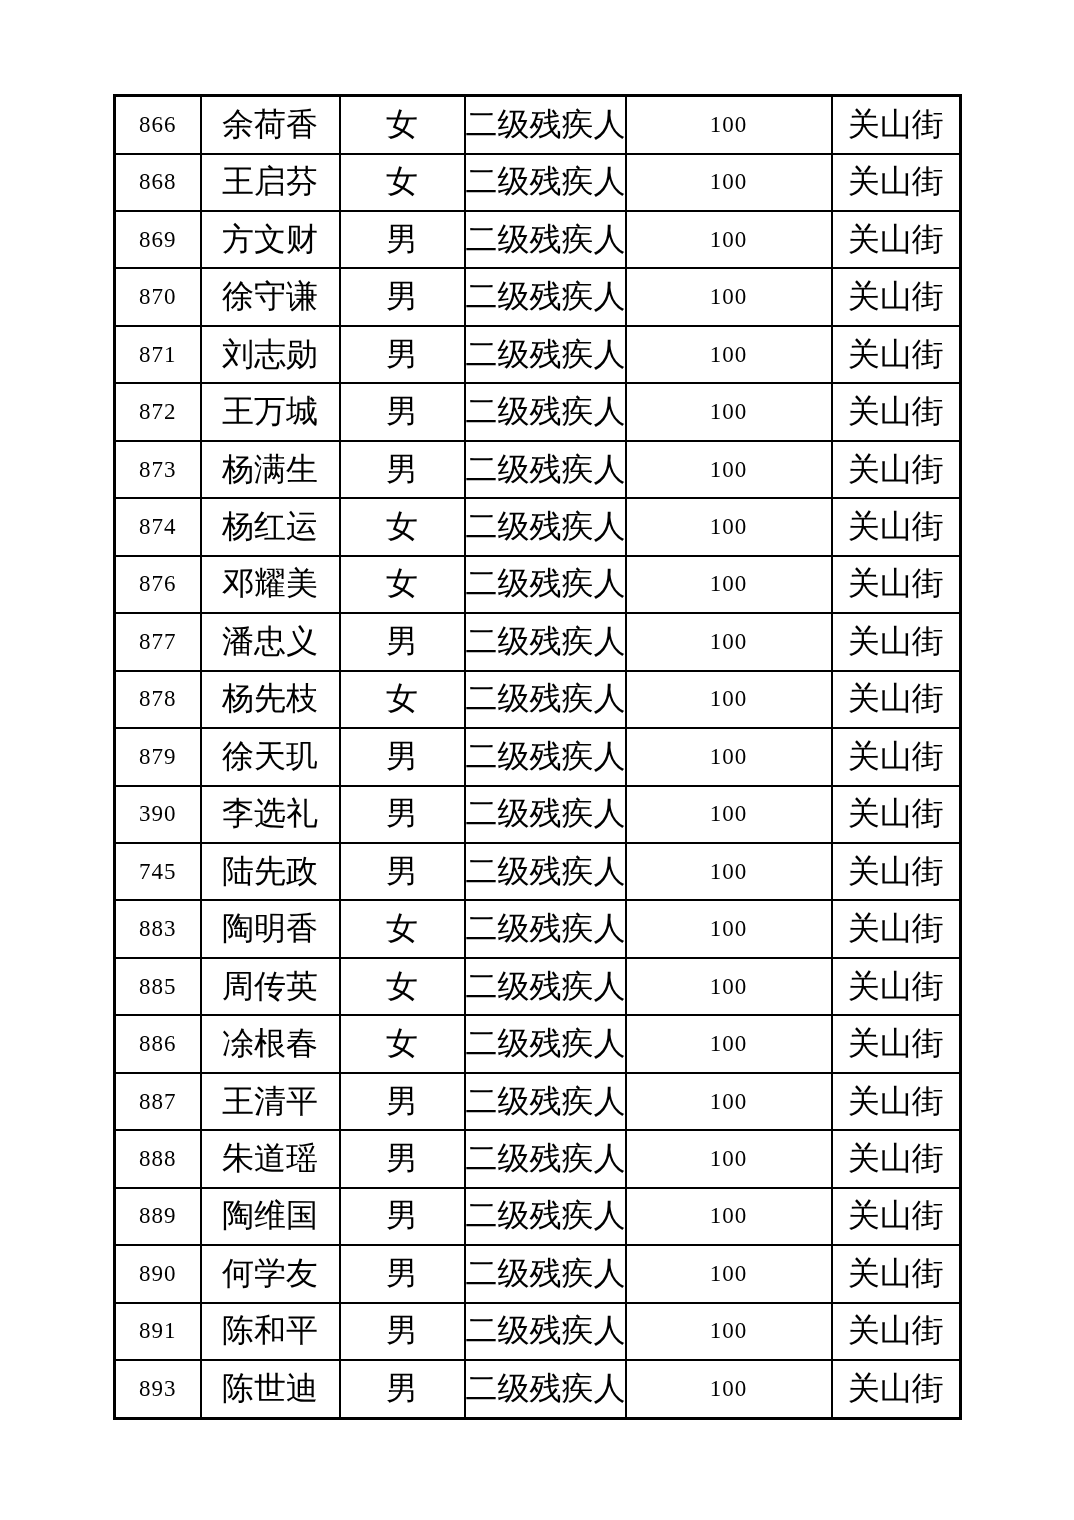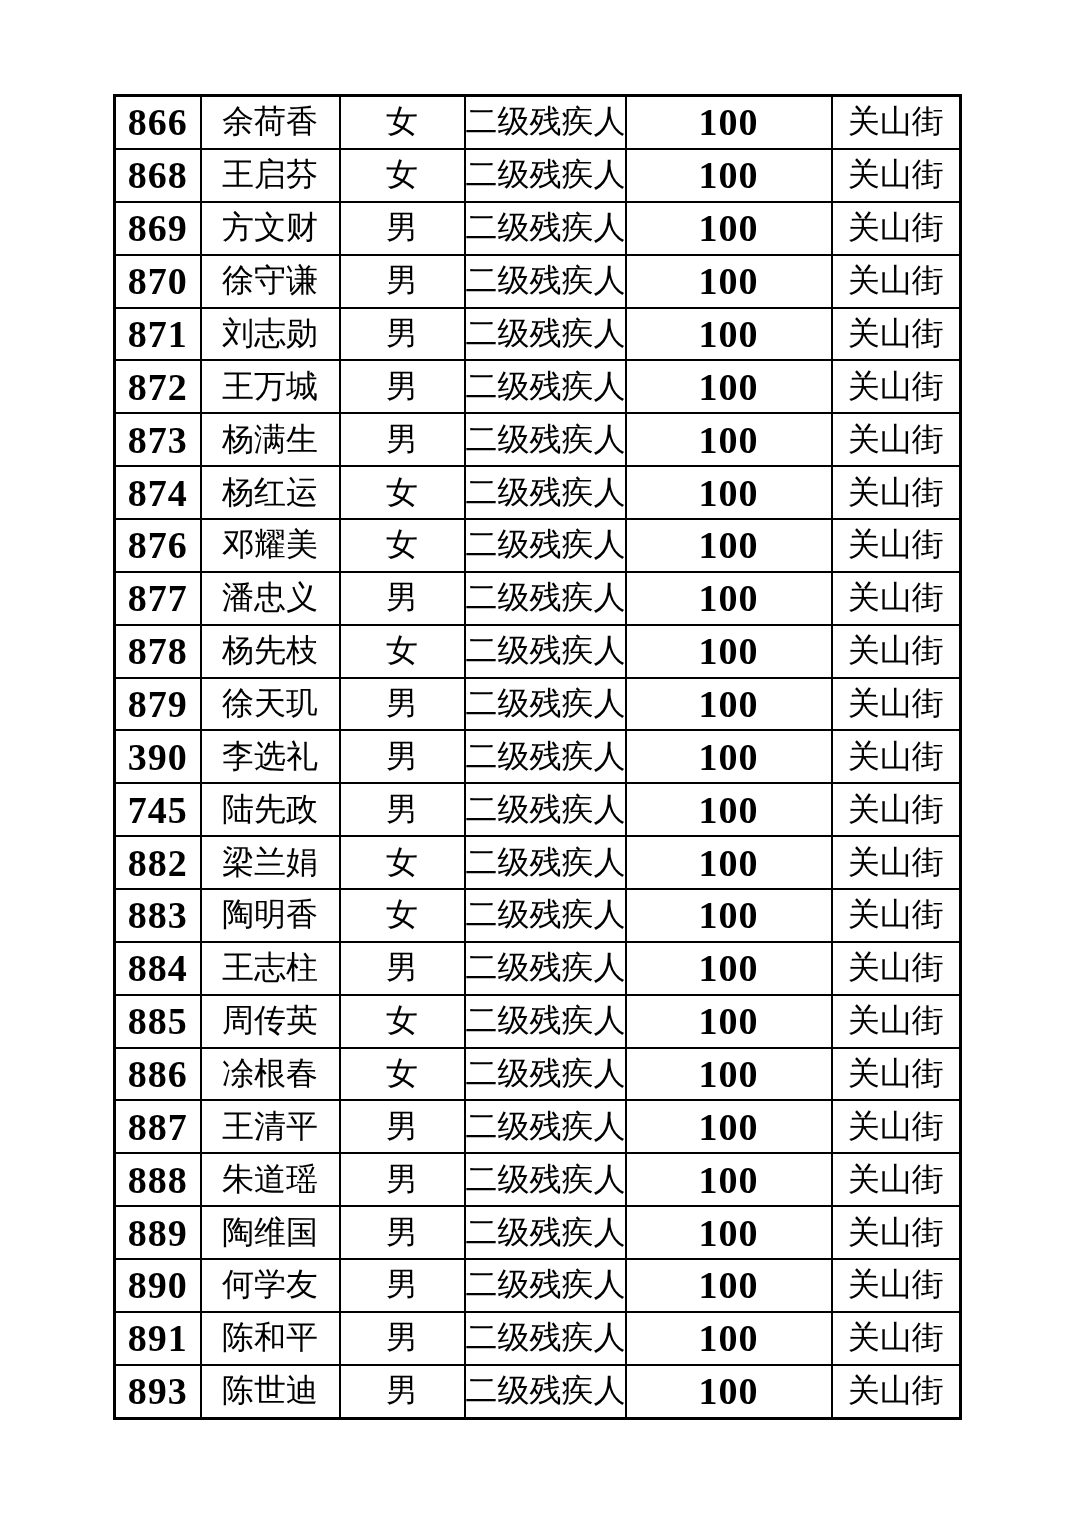--- a/index.html
+++ b/index.html
@@ -29,23 +29,22 @@
     text-align: center;
     vertical-align: middle;
     padding: 0;
     font-family: "Liberation Serif", "DejaVu Serif", serif;
     font-size: 32px;
     color: #000000;
     white-space: nowrap;
     overflow: hidden;
   }
   table.roster td.num {
-    font-size: 38px;
+    font-size: 23px;
     letter-spacing: 1px;
-    font-weight: bold;
   }
 </style>
 </head>
 <body>
 
 <div class="page">
   <table class="roster">
     <colgroup>
       <col style="width:86px">
       <col style="width:139px">
@@ -176,46 +175,30 @@
 
   <tr>
     <td class="num">745</td>
     <td>陆先政</td>
     <td>男</td>
     <td>二级残疾人</td>
     <td class="num">100</td>
     <td>关山街</td>
   </tr>
 
-  <tr>
-    <td class="num">882</td>
-    <td>梁兰娟</td>
-    <td>女</td>
-    <td>二级残疾人</td>
-    <td class="num">100</td>
-    <td>关山街</td>
-  </tr>
 
   <tr>
     <td class="num">883</td>
     <td>陶明香</td>
     <td>女</td>
     <td>二级残疾人</td>
     <td class="num">100</td>
     <td>关山街</td>
   </tr>
 
-  <tr>
-    <td class="num">884</td>
-    <td>王志柱</td>
-    <td>男</td>
-    <td>二级残疾人</td>
-    <td class="num">100</td>
-    <td>关山街</td>
-  </tr>
 
   <tr>
     <td class="num">885</td>
     <td>周传英</td>
     <td>女</td>
     <td>二级残疾人</td>
     <td class="num">100</td>
     <td>关山街</td>
   </tr>
 

